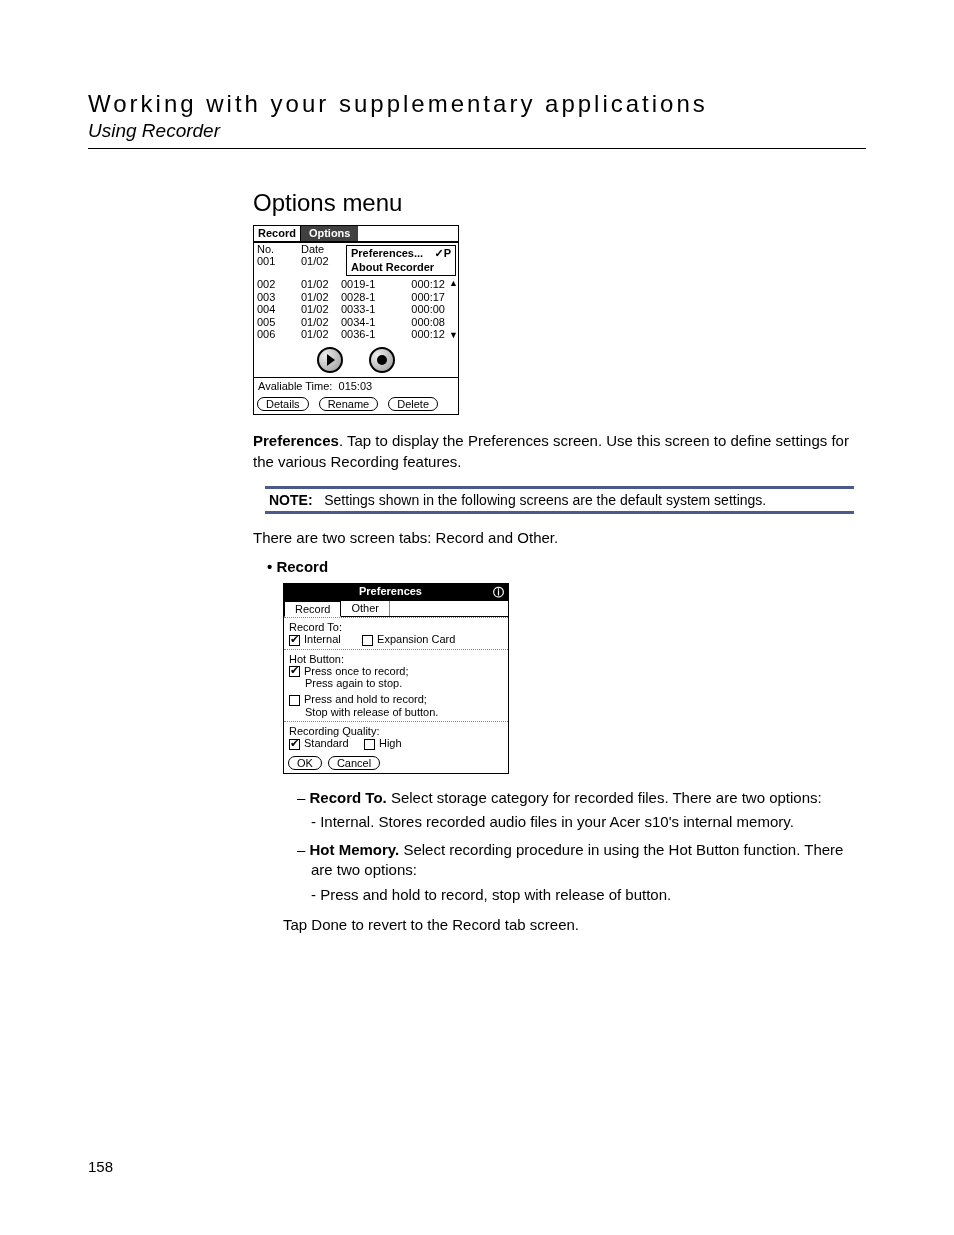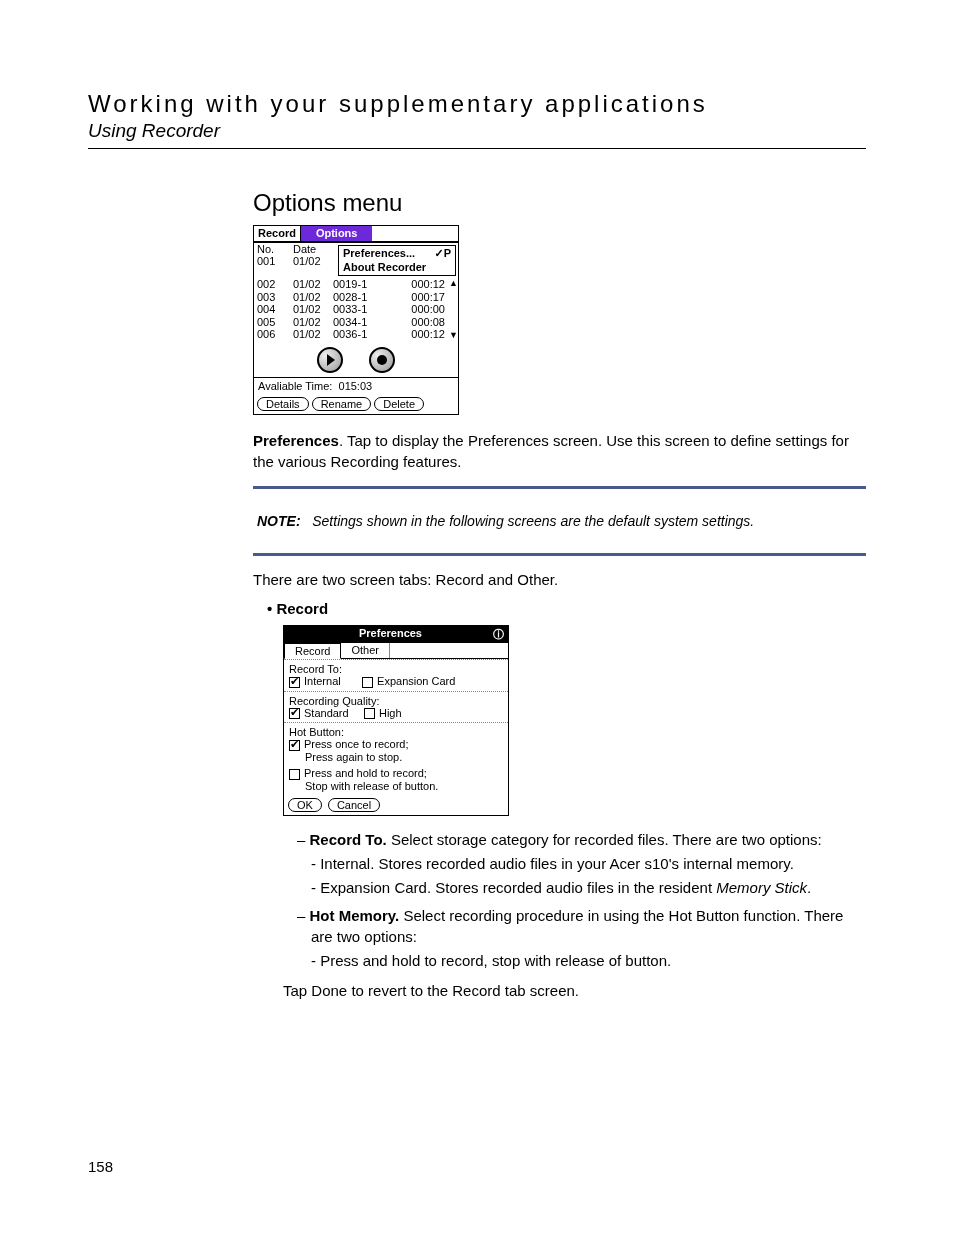--- a/index.html
+++ b/index.html
@@ -51,24 +51,24 @@
     font-size: 11px;
     line-height: 1.15;
     background: #fff;
     margin-bottom: 16px;
   }
   .titlebar {
     display: flex;
     border-bottom: 2px solid #000;
   }
   .tab-inv {
-    background: #6d28d9;
+    background: #404040;
     color: #fff;
     font-weight: bold;
-    padding: 1px 15px;
+    padding: 1px 8px;
   }
   .tab-norm {
     background: #fff;
     color: #000;
     font-weight: bold;
     padding: 1px 4px;
     border-right: 1px solid #000;
   }
   .menu-drop {
     border: 1.5px solid #000;
@@ -79,21 +79,21 @@
     padding: 1px 4px;
     display: flex;
     justify-content: space-between;
     align-items: center;
   }
   .file-head, .file-row {
     display: flex;
     padding: 0 3px;
   }
   .file-head { font-weight: normal; border-bottom: 0; }
-  .col-no { width: 36px; }
+  .col-no { width: 44px; }
   .col-date { width: 40px; }
   .col-name { flex: 1; }
   .col-dur { width: 44px; text-align: right; }
   .ctrl-row {
     display: flex;
     justify-content: center;
     gap: 26px;
     padding: 6px 0 4px 0;
   }
   .ctrl-btn {
@@ -105,39 +105,38 @@
   }
   .play-tri {
     width: 0; height: 0;
     border-left: 8px solid #000;
     border-top: 6px solid transparent;
     border-bottom: 6px solid transparent;
     margin-left: 2px;
   }
   .rec-dot { width: 10px; height: 10px; border-radius: 50%; background: #000; }
   .avail { padding: 2px 4px; border-top: 1px solid #000; }
-  .pill-row { display: flex; gap: 3px; padding: 2px 3px 3px 3px; }
+  .pill-row { display: flex; gap: 10px; padding: 2px 3px 3px 3px; }
   .pill {
     border: 1px solid #000;
     border-radius: 9px;
     padding: 0 8px;
     font-size: 11px;
     background: #fff;
   }
 
   .body-p { margin: 10px 0; line-height: 1.35; }
   .bold { font-weight: bold; }
 
   .note-strip {
     border-top: 3px solid #4a5a8a;
     border-bottom: 3px solid #4a5a8a;
-    padding: 24px 4px;
-    margin: 14px 0;
+    padding: 3px 4px;
+    margin: 14px 12px;
     font-size: 14px;
-    font-style: italic;
   }
 
   .bullet1 { margin: 8px 0 8px 14px; }
   .bullet1::before { content: "•  "; font-weight: bold; }
 
   
   .pref-box {
     border: 1.5px solid #000;
     width: 226px;
     font-family: "Tahoma","Arial",sans-serif;
@@ -290,45 +289,42 @@
         <div class="ptab active">Record</div>
         <div class="ptab">Other</div>
       </div>
       <div class="pref-sec">
         <div>Record To:</div>
         <span class="ck checked"></span><span>Internal</span>
         &nbsp;&nbsp;&nbsp;&nbsp;&nbsp;
         <span class="ck"></span><span>Expansion Card</span>
       </div>
       <div class="pref-sec">
-        <div>Recording Quality:</div>
-        <span class="ck checked"></span><span>Standard</span>
-        &nbsp;&nbsp;&nbsp;
-        <span class="ck"></span><span>High</span>
-      </div>
-      <div class="pref-sec">
         <div>Hot Button:</div>
         <div><span class="ck checked"></span><span>Press once to record;</span></div>
         <div style="padding-left:16px;">Press again to stop.</div>
         <div style="margin-top:4px;"><span class="ck"></span><span>Press and hold to record;</span></div>
         <div style="padding-left:16px;">Stop with release of button.</div>
       </div>
+      <div class="pref-sec">
+        <div>Recording Quality:</div>
+        <span class="ck checked"></span><span>Standard</span>
+        &nbsp;&nbsp;&nbsp;
+        <span class="ck"></span><span>High</span>
+      </div>
       <div class="pref-buttons">
         <div class="pill">OK</div>
         <div class="pill">Cancel</div>
       </div>
     </div>
 
     <div class="sub-item">
       <span class="bold">Record To.</span><span> Select storage category for recorded files. There are two options:</span>
     </div>
     <div class="sub-sub">- Internal. Stores recorded audio files in your Acer s10's internal memory.</div>
-    <div class="sub-sub">
-      <span>- Expansion Card. Stores recorded audio files in the resident </span><span class="italic">Memory Stick</span><span>.</span>
-    </div>
 
     <div class="sub-item">
       <span class="bold">Hot Memory.</span><span> Select recording procedure in using the Hot Button function. There are two options:</span>
     </div>
     <div class="sub-sub">- Press and hold to record, stop with release of button.</div>
 
     <p class="body-p" style="margin-left:30px;">Tap Done to revert to the Record tab screen.</p>
   </div>
 </div>
 

